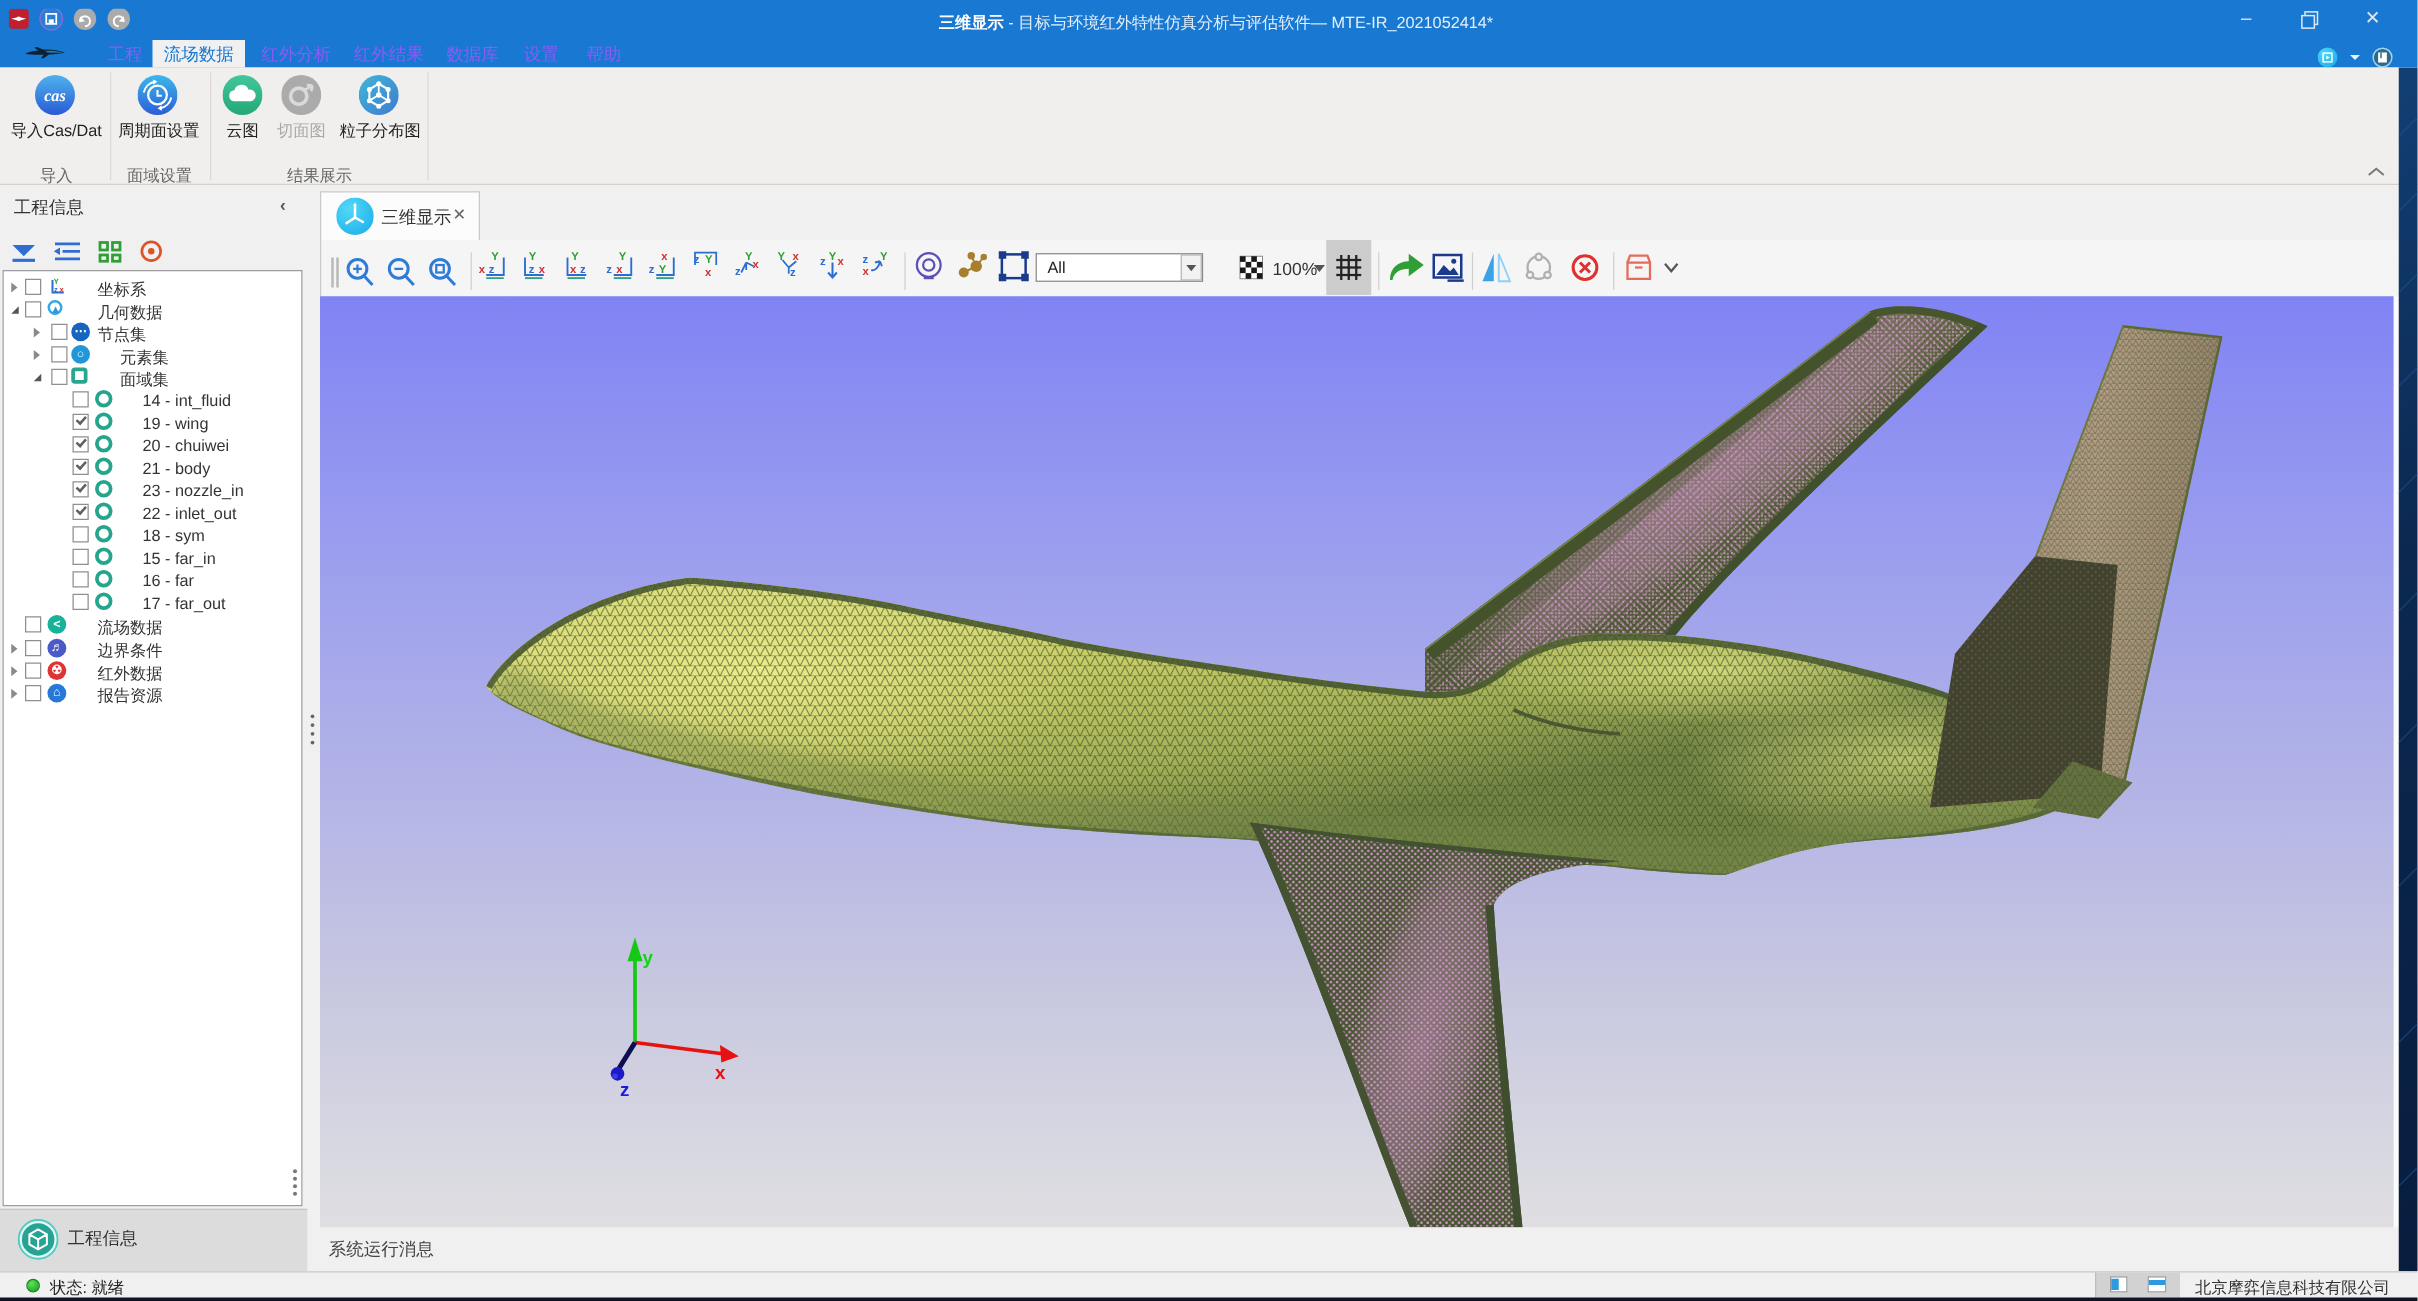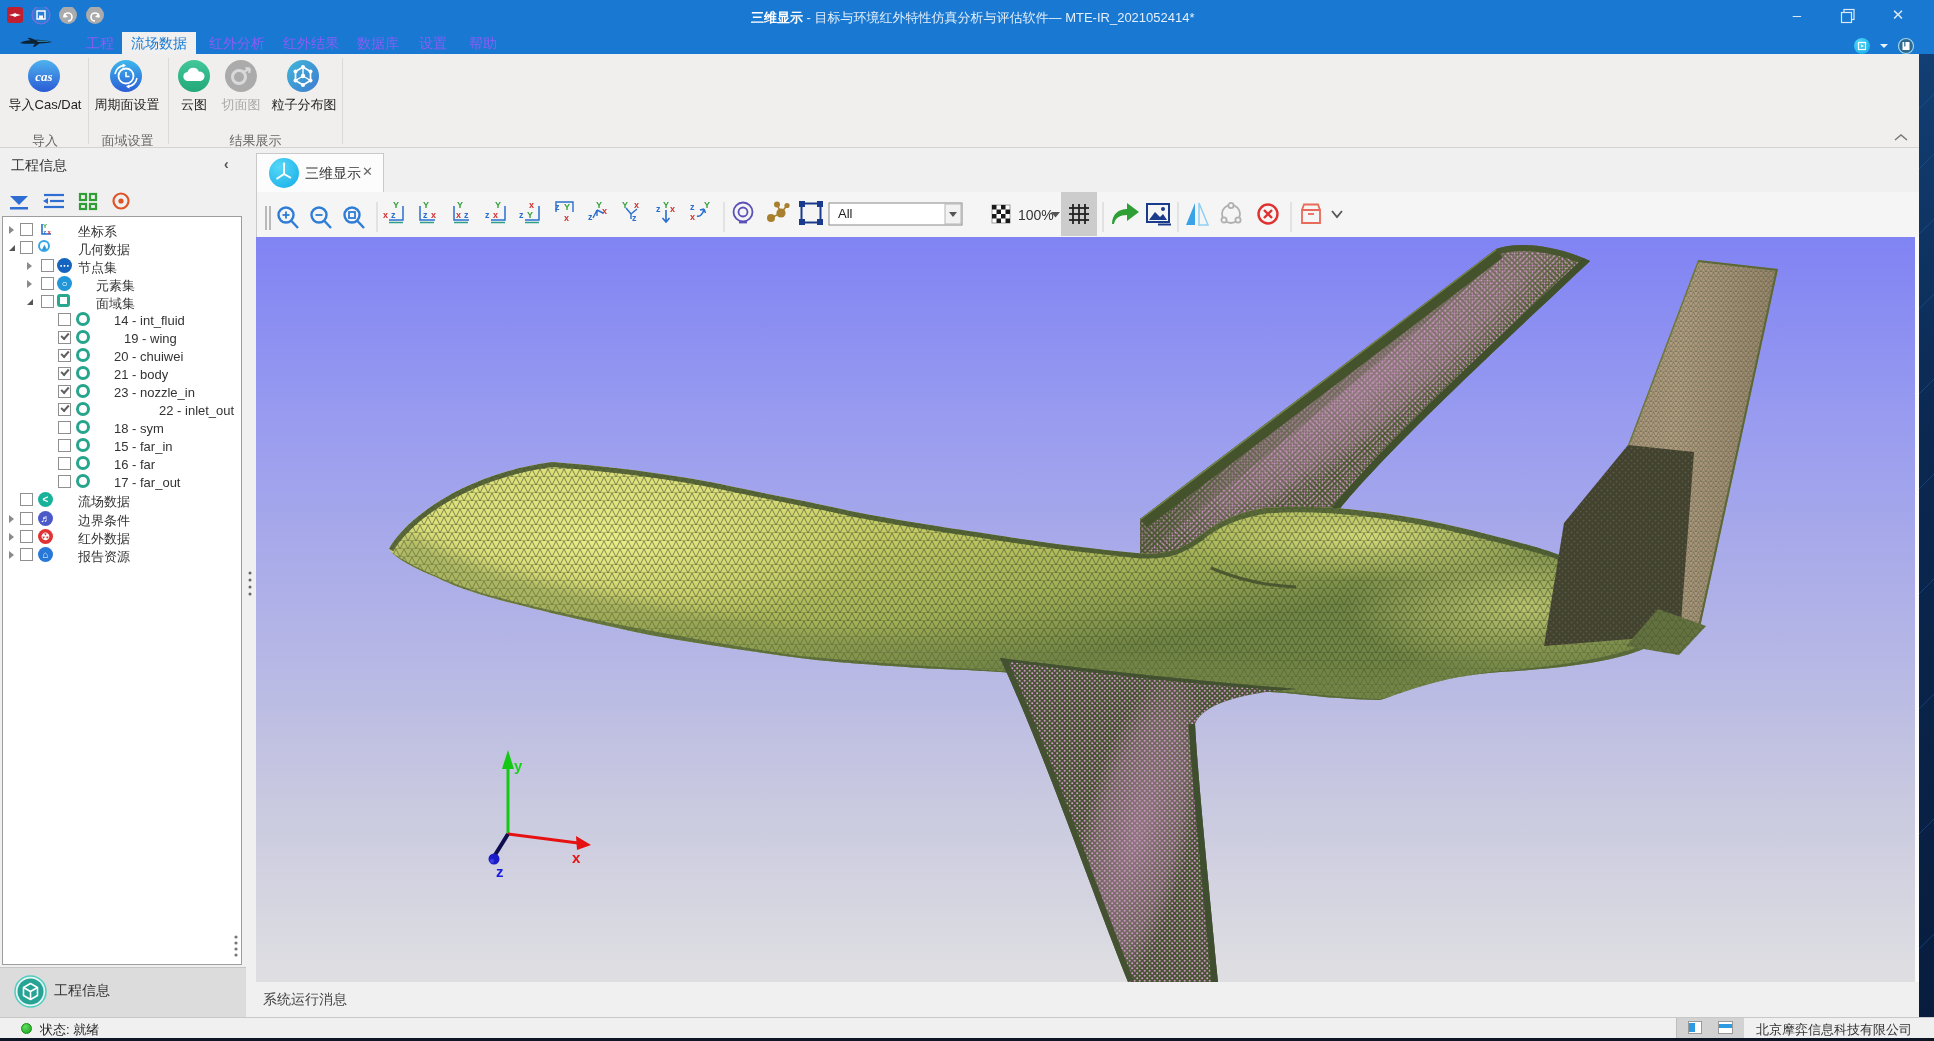--- a/index.html
+++ b/index.html
@@ -240,41 +240,41 @@
           <span class="lbl" style="left:93px;">面域集</span>
         </div>
       <div class="trow" style="left:0px;top:93.8px;">
           <span class="cb" style="left:55px;"></span>
           <span class="ring" style="left:73px;"></span>
           <span class="lbl" style="left:111px;">14 - int_fluid</span>
         </div>
       <div class="trow" style="left:0px;top:111.9px;">
           <span class="cb ck" style="left:55px;"></span>
           <span class="ring" style="left:73px;"></span>
-          <span class="lbl" style="left:121px;">19 - wing</span>
+          <span class="lbl" style="left:111px;">19 - wing</span>
         </div>
       <div class="trow" style="left:0px;top:129.9px;">
           <span class="cb ck" style="left:55px;"></span>
           <span class="ring" style="left:73px;"></span>
           <span class="lbl" style="left:111px;">20 - chuiwei</span>
         </div>
       <div class="trow" style="left:0px;top:148.0px;">
           <span class="cb ck" style="left:55px;"></span>
           <span class="ring" style="left:73px;"></span>
           <span class="lbl" style="left:111px;">21 - body</span>
         </div>
       <div class="trow" style="left:0px;top:166.0px;">
           <span class="cb ck" style="left:55px;"></span>
           <span class="ring" style="left:73px;"></span>
           <span class="lbl" style="left:111px;">23 - nozzle_in</span>
         </div>
       <div class="trow" style="left:0px;top:184.1px;">
           <span class="cb ck" style="left:55px;"></span>
           <span class="ring" style="left:73px;"></span>
-          <span class="lbl" style="left:111px;margin-left:45px;">22 - inlet_out</span>
+          <span class="lbl" style="left:111px;">22 - inlet_out</span>
         </div>
       <div class="trow" style="left:0px;top:202.2px;">
           <span class="cb" style="left:55px;"></span>
           <span class="ring" style="left:73px;"></span>
           <span class="lbl" style="left:111px;">18 - sym</span>
         </div>
       <div class="trow" style="left:0px;top:220.2px;">
           <span class="cb" style="left:55px;"></span>
           <span class="ring" style="left:73px;"></span>
           <span class="lbl" style="left:111px;">15 - far_in</span>

